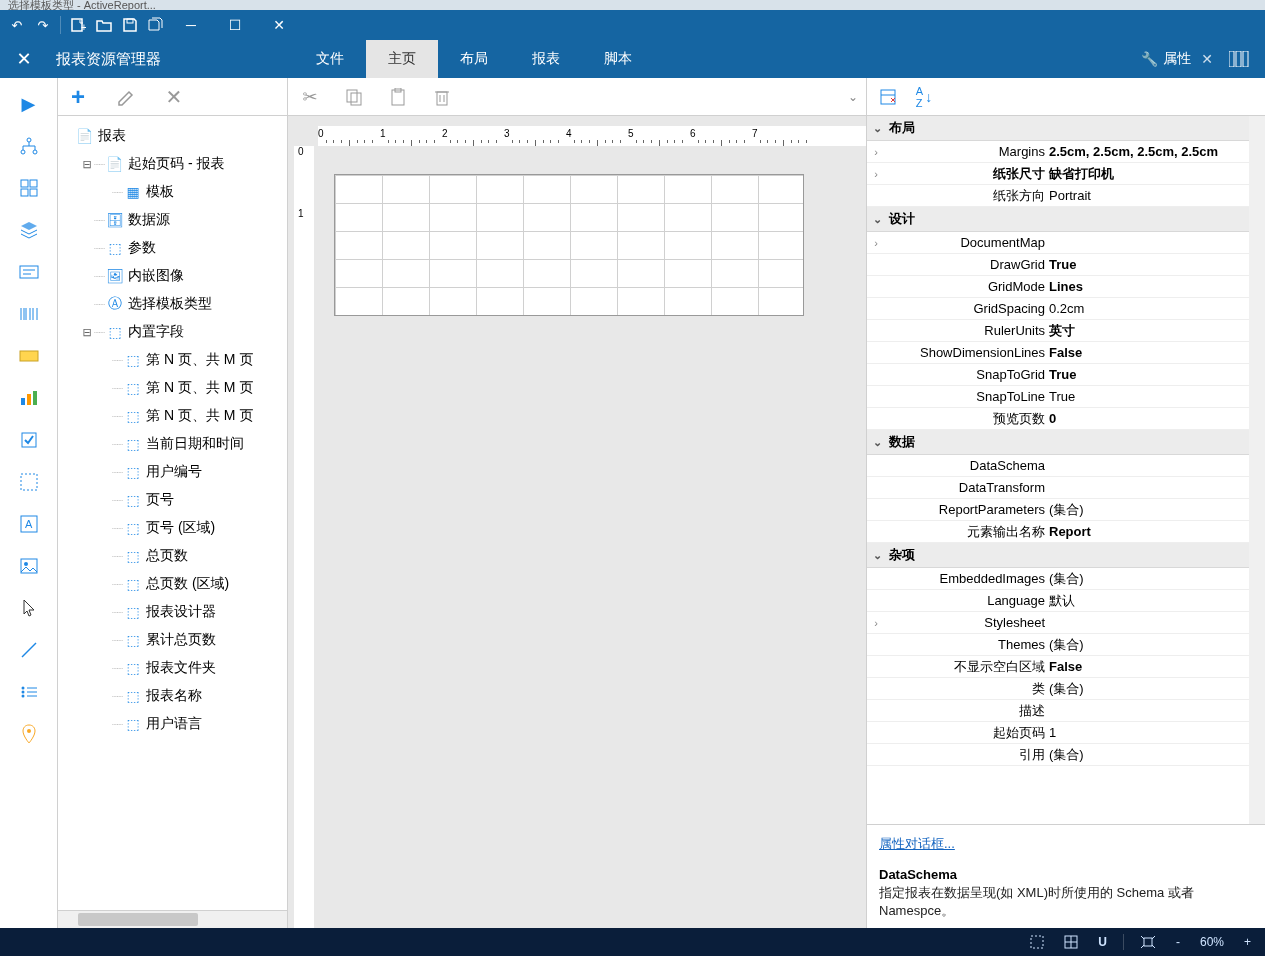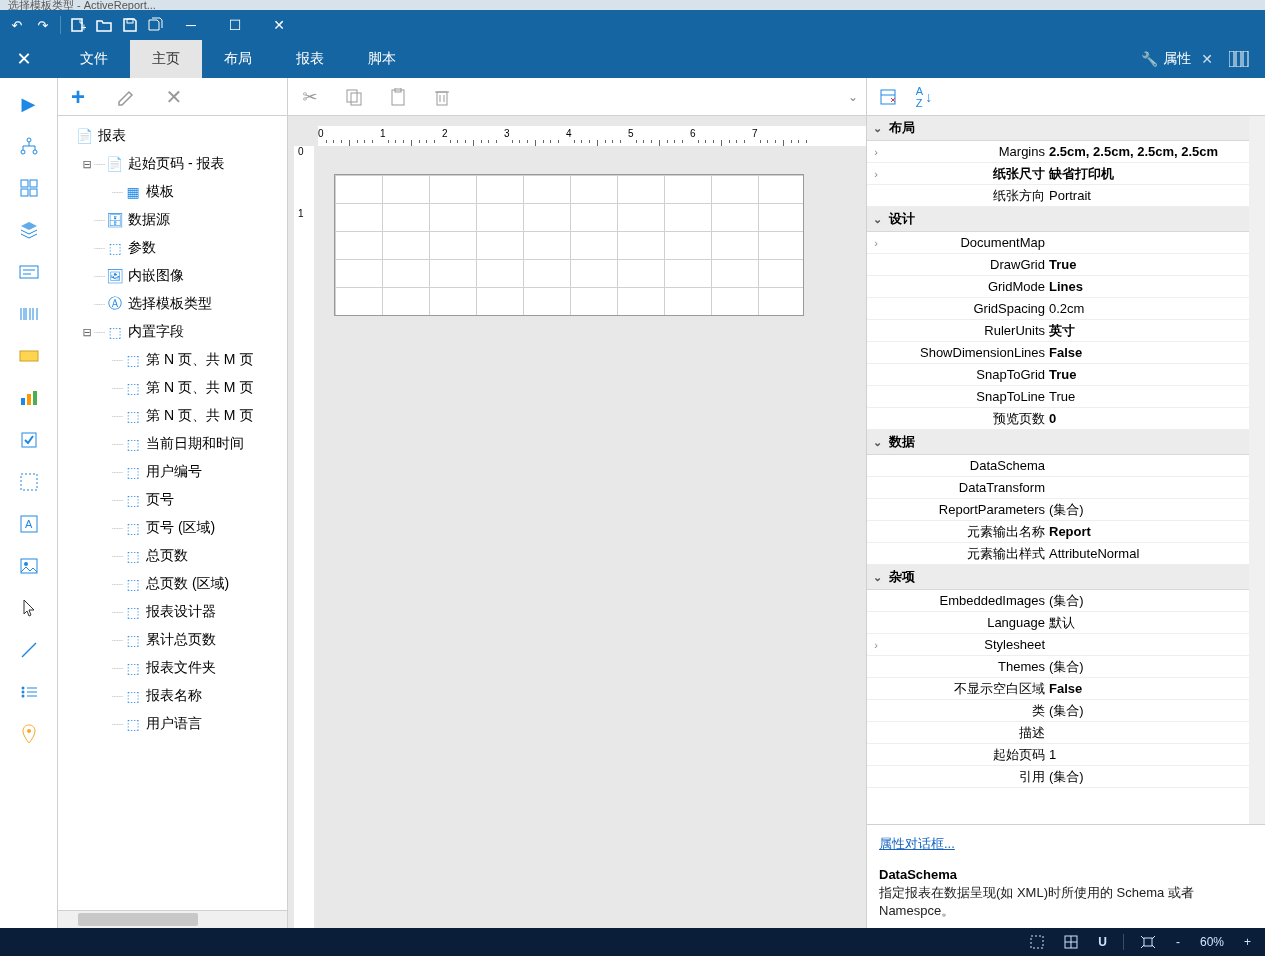--- a/index.html
+++ b/index.html
@@ -128,20 +128,21 @@
   </div>
   <div class="window-controls">
     <div>─</div>
     <div>☐</div>
     <div>✕</div>
   </div>
 </div>
 
 <div class="menubar">
   <div class="close-pane">✕</div>
+  <div class="pane-title">报表资源管理器</div>
   <div class="tabs" id="ribbon-tabs">
       <div class="tab">文件</div>
       <div class="tab active">主页</div>
       <div class="tab">布局</div>
       <div class="tab">报表</div>
       <div class="tab">脚本</div>
     </div>
   <div class="right-tools">
     <div class="rt">
       <span class="wrench">🔧</span>
@@ -642,25 +643,20 @@
           <div class="row">
             <span class="exp"></span>
             <span class="k">ReportParameters</span>
             <span class="v ">(集合)</span>
           </div>
           <div class="row">
             <span class="exp"></span>
             <span class="k">元素输出名称</span>
             <span class="v bold">Report</span>
           </div>
-          <div class="row">
-            <span class="exp"></span>
-            <span class="k">元素输出样式</span>
-            <span class="v ">AttributeNormal</span>
-          </div>
           <div class="cat">
             <span class="tw">⌄</span>
             <span>杂项</span>
           </div>
           <div class="row">
             <span class="exp"></span>
             <span class="k">EmbeddedImages</span>
             <span class="v ">(集合)</span>
           </div>
           <div class="row">

